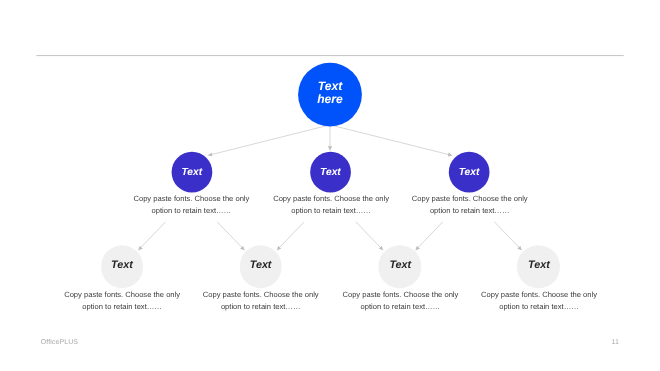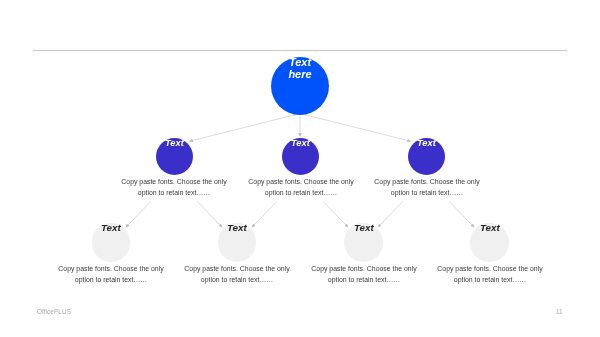--- a/index.html
+++ b/index.html
@@ -10,21 +10,21 @@
     overflow: hidden;
   }
   #slide { position: relative; width: 600px; height: 337px; background: #fff;
            transform: translateZ(0); -webkit-font-smoothing: antialiased; }
   .divider {
     position: absolute; left: 33px; top: 50px; width: 534px; height: 1px;
     background: #c9c9c9;
   }
   svg.links { position: absolute; left: 0; top: 0; width: 600px; height: 337px; }
   .node { position: absolute; border-radius: 50%; display: flex;
-          align-items: flex-start; justify-content: center; text-align: center; }
+          align-items: center; justify-content: center; text-align: center; }
   .node span { font-style: italic; font-weight: bold; line-height: 1.12;
                will-change: transform; }
   .l1 { background: #0053fa; }
   .l1 span { color: #ffffff; font-size: 11px; max-width: 26px;
              line-height: 12px; position: relative; top: -0.8px; }
   .l2 { background: #3b2fc9; }
   .l2 span { color: #ffffff; font-size: 9.3px; position: relative; top: 0.4px; }
   .l3 { background: #f0f0f0; }
   .l3 span { color: #262626; font-size: 9.8px; position: relative; top: 0.1px; left: 0px; }
   .caption { position: absolute; text-align: center; font-size: 6.9px;

